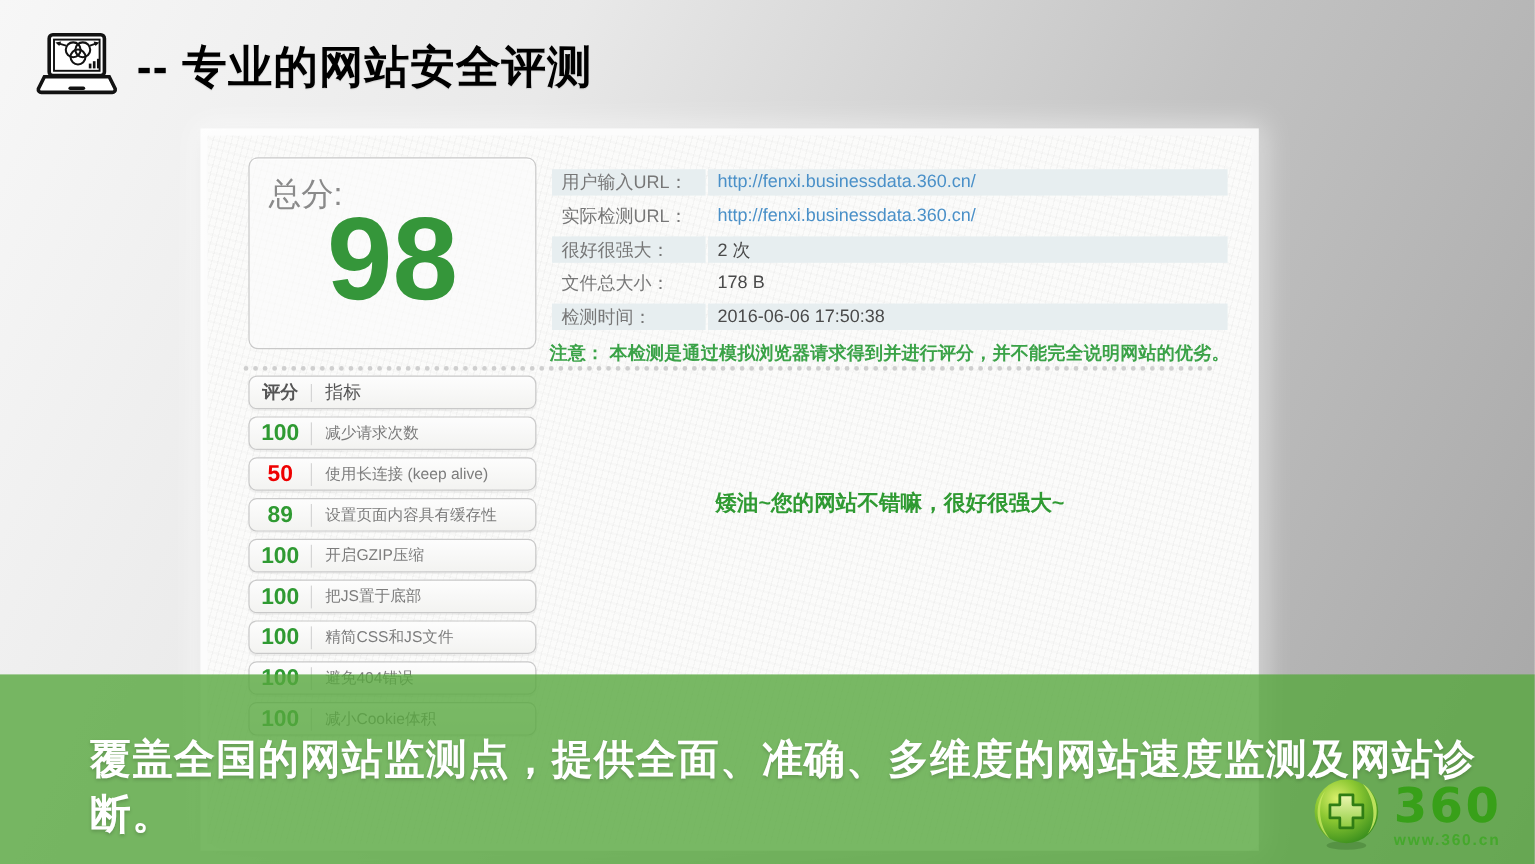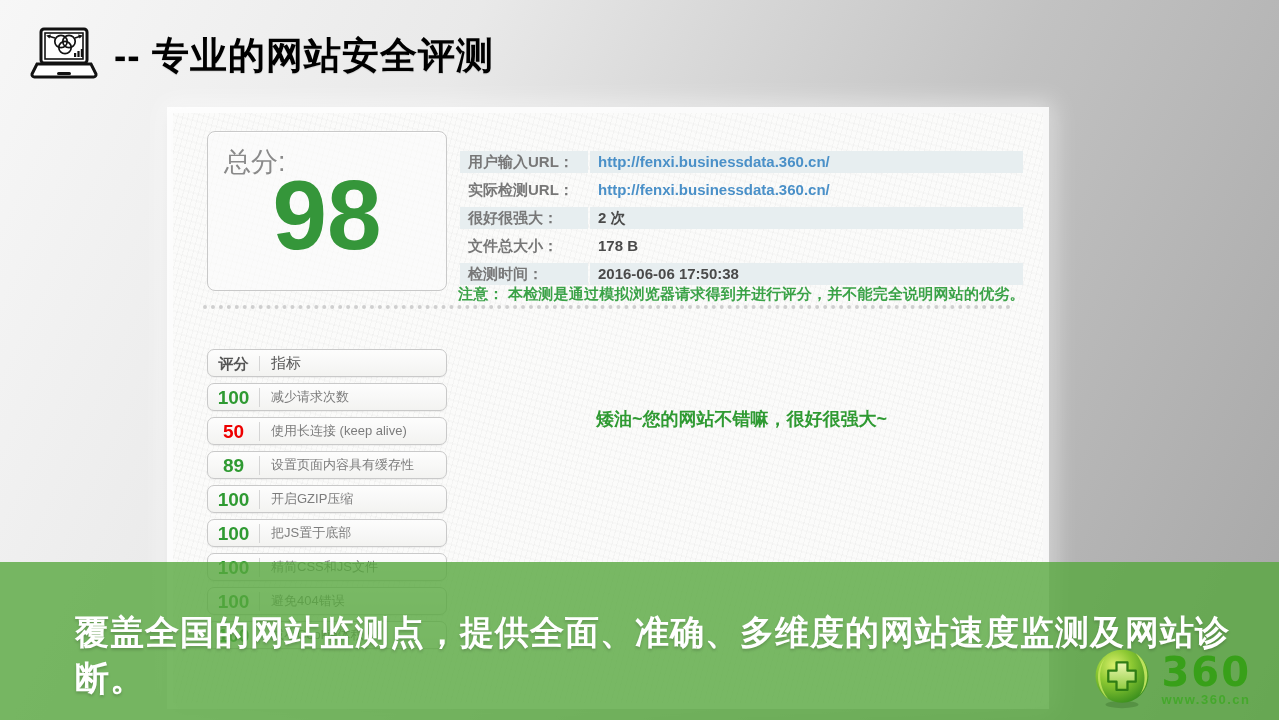--- a/index.html
+++ b/index.html
@@ -43,21 +43,21 @@
     box-shadow: inset 0 1px 0 #fff;
   }
   .score-label { position: absolute; left: 16px; top: 12px; font-size: 27px; color: #8a8a8a; }
   .score-value {
     position: absolute; left: 0; right: 0; top: 32px;
     text-align: center;
     font-size: 98px; font-weight: bold; color: #35963a; line-height: 1.05;
   }
 
   
-  .details { position: absolute; left: 287px; top: 38px; width: 563px; font-weight: bold; }
+  .details { position: absolute; left: 287px; top: 28px; width: 563px; }
   .detail-row { display: flex; height: 22px; margin-bottom: 6px; font-size: 15px; }
   .detail-row .d-label {
     width: 128px; padding: 2px 0 0 8px; color: #777;
     flex: 0 0 auto;
   }
   .detail-row .d-value { flex: 1 1 auto; padding: 2px 0 0 8px; margin-left: 2px; color: #4a4a4a; }
   .detail-row.shaded .d-label, .detail-row.shaded .d-value { background: #e7eef0; }
   .detail-row .d-value.link { color: #4a90c8; cursor: pointer; }
 
   .notice {
@@ -72,21 +72,21 @@
 
   
   .metrics { position: absolute; left: 34px; top: 200px; width: 240px; }
   .metric-row {
     display: flex; align-items: center;
     height: 28px; margin-bottom: 6px;
     background: linear-gradient(180deg, #fdfdfd, #f3f3f1);
     border: 1px solid #c9c9c9; border-radius: 7px;
     box-shadow: 0 1px 1px rgba(0,0,0,0.05);
   }
-  .metric-row.header-row { color: #555; margin-top: 36px; }
+  .metric-row.header-row { color: #555; }
   .m-score {
     flex: 0 0 52px; text-align: center;
     font-size: 19px; font-weight: bold; color: #2f9a32;
     border-right: 1px solid #d5d5d5;
     line-height: 1;
   }
   .m-score[data-color="red"] { color: #ee0000; }
   .m-score[data-color="header"] { color: #555; font-size: 15px; }
   .m-name { flex: 1; padding-left: 11px; font-size: 13px; font-weight: normal; color: #7c7c7c; }
   .metric-row.header-row .m-name { font-size: 15px; color: #555; }

